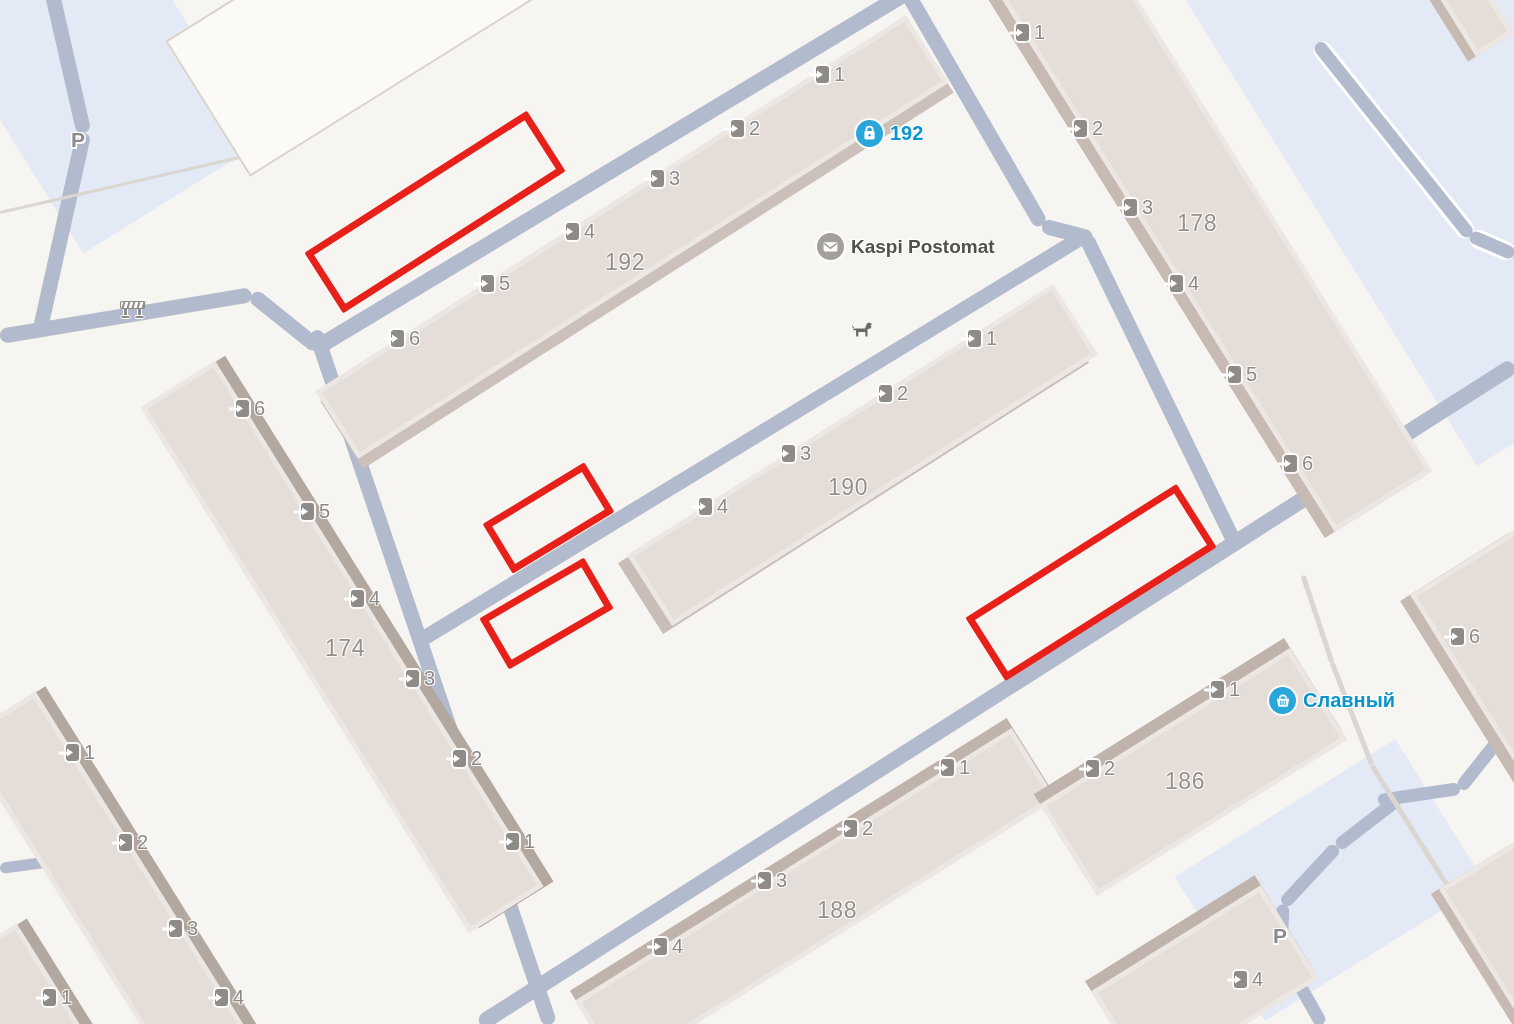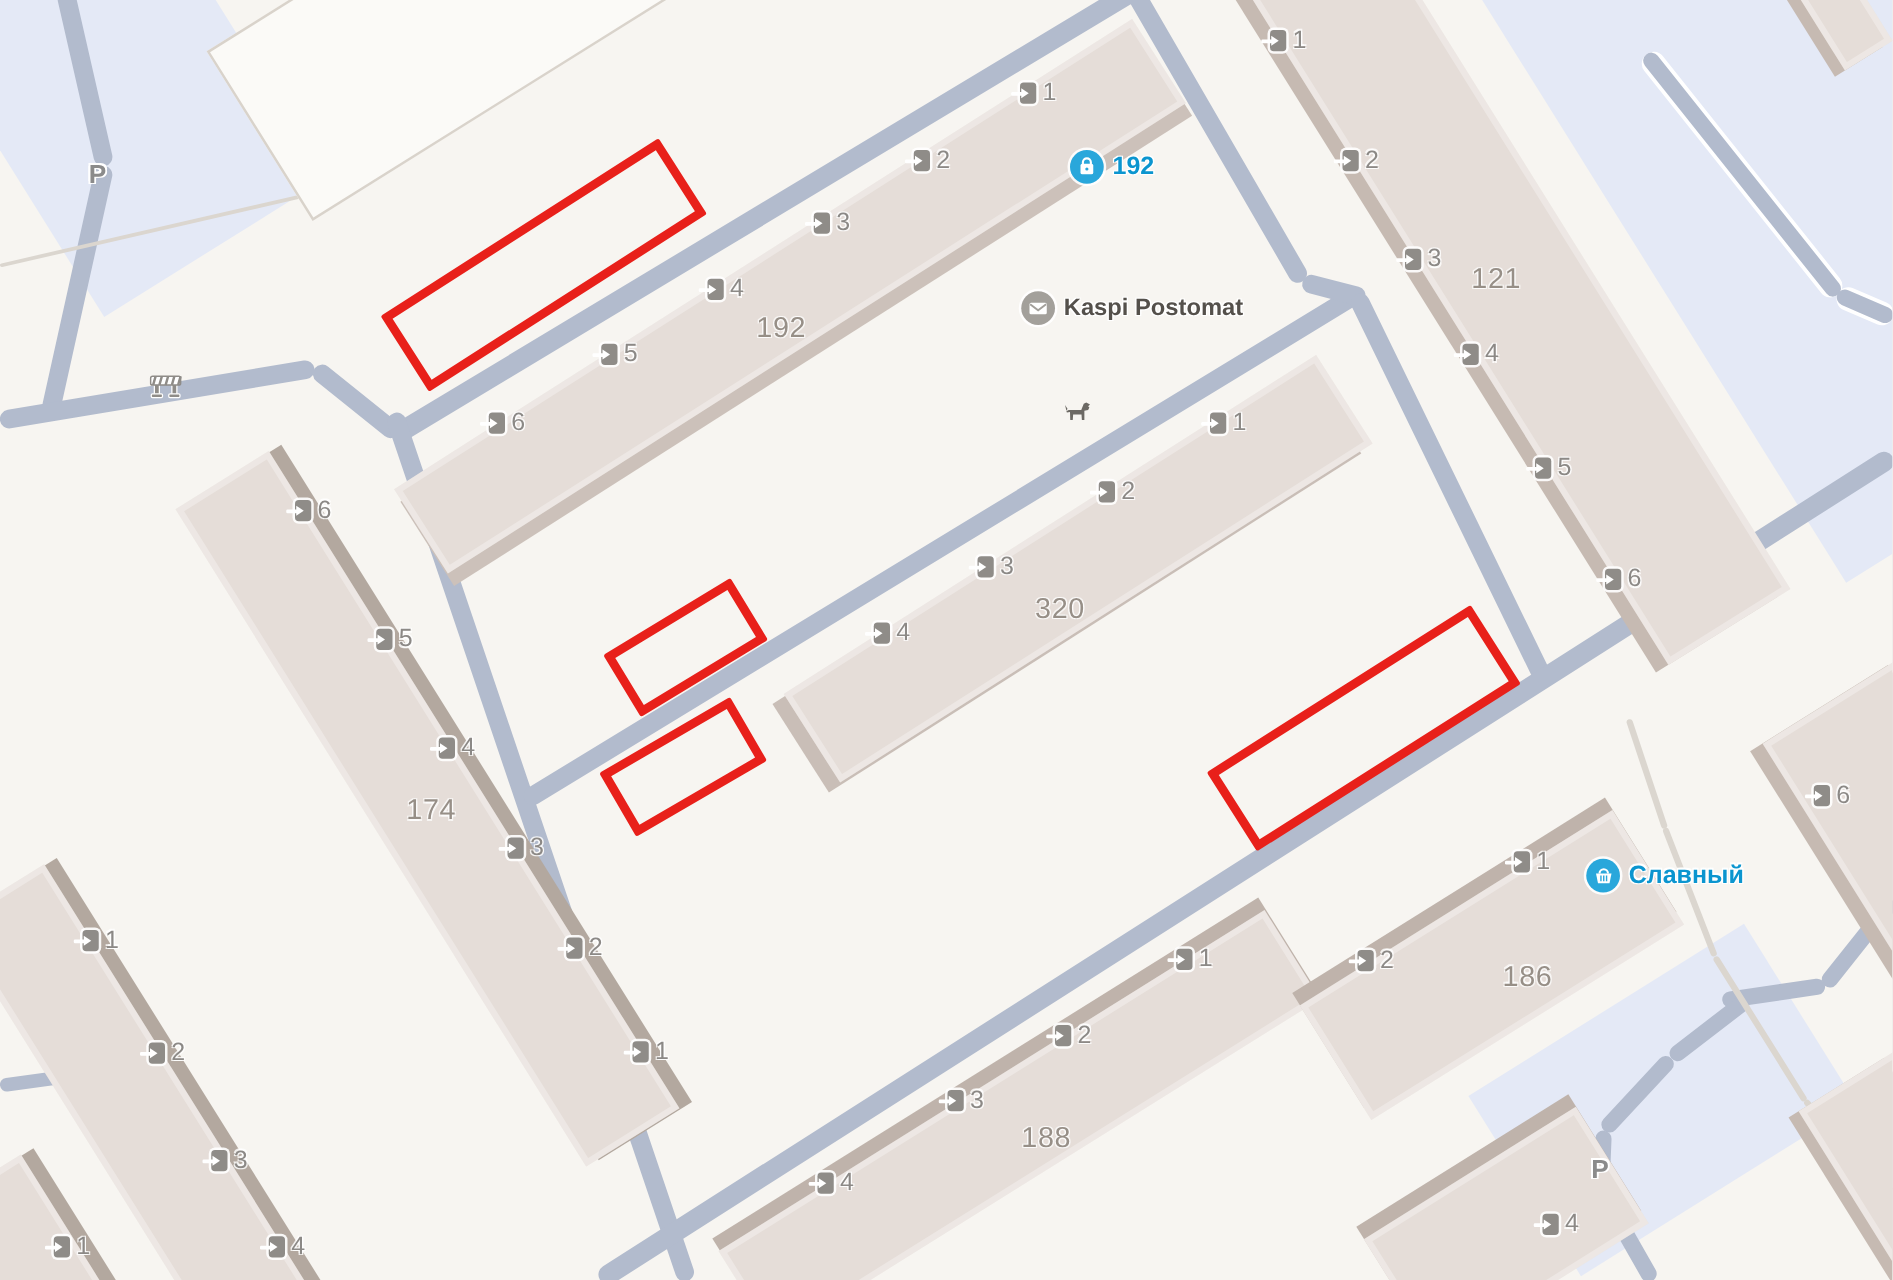--- a/index.html
+++ b/index.html
@@ -90,25 +90,25 @@
     <div class="bldg " style="left: 1333px; top: 722px; width: 520px; height: 130px; transform: rotate(58deg); background: rgb(198, 186, 178);"></div>
     <div class="bldg roof" style="left: 1343px; top: 716px; width: 520px; height: 130px; transform: rotate(58deg); background: rgb(229, 221, 216);"></div>
     <div class="bldg " style="left: 1421.5px; top: -9.5px; width: 85px; height: 45px; transform: rotate(58deg); background: rgb(198, 186, 178);"></div>
     <div class="bldg roof" style="left: 1429.5px; top: -14.5px; width: 85px; height: 45px; transform: rotate(58deg); background: rgb(229, 221, 216);"></div>
     <div class="bldg " style="left: 1099px; top: 920px; width: 200px; height: 110px; transform: rotate(-32deg); background: rgb(191, 179, 171);"></div>
     <div class="bldg roof" style="left: 1105px; top: 930px; width: 200px; height: 110px; transform: rotate(-32deg); background: rgb(229, 221, 216);"></div>
     <div class="bldg " style="left: 1422px; top: 910px; width: 200px; height: 90px; transform: rotate(58deg); background: rgb(198, 186, 178);"></div>
     <div class="bldg roof" style="left: 1430px; top: 905px; width: 200px; height: 90px; transform: rotate(58deg); background: rgb(229, 221, 216);"></div>
     <div class="bldg flatb" style="left: 175px; top: -85px; width: 430px; height: 160px; transform: rotate(-32deg); background: rgb(251, 250, 247);"></div>
     <div class="blabel" style="left: 625px; top: 262px;">192</div>
-    <div class="blabel" style="left: 848px; top: 487px;">320</div>
+    <div class="blabel" style="left: 848px; top: 487px;">190</div>
     <div class="blabel" style="left: 345px; top: 648px;">174</div>
     <div class="blabel" style="left: 837px; top: 910px;">188</div>
-    <div class="blabel" style="left: 1222px; top: 781px;">186</div>
-    <div class="blabel" style="left: 1197px; top: 223px;">121</div>
+    <div class="blabel" style="left: 1185px; top: 781px;">186</div>
+    <div class="blabel" style="left: 1197px; top: 223px;">178</div>
     <div class="redbox" style="left: 303px; top: 176px; width: 250px; height: 58px; transform: rotate(-32.6deg);"></div>
     <div class="redbox" style="left: 488.5px; top: 489px; width: 105px; height: 44px; transform: rotate(-31.3deg);"></div>
     <div class="redbox" style="left: 485.5px; top: 583.5px; width: 107px; height: 45px; transform: rotate(-30.2deg);"></div>
     <div class="redbox" style="left: 966px; top: 544.5px; width: 236px; height: 61px; transform: rotate(-32.4deg);"></div>
     <div class="ent" style="left: 825px; top: 73px;">
       <span class="door">
         <span class="arr">
           <span class="stem"></span>
           <span class="head"></span>
         </span>

